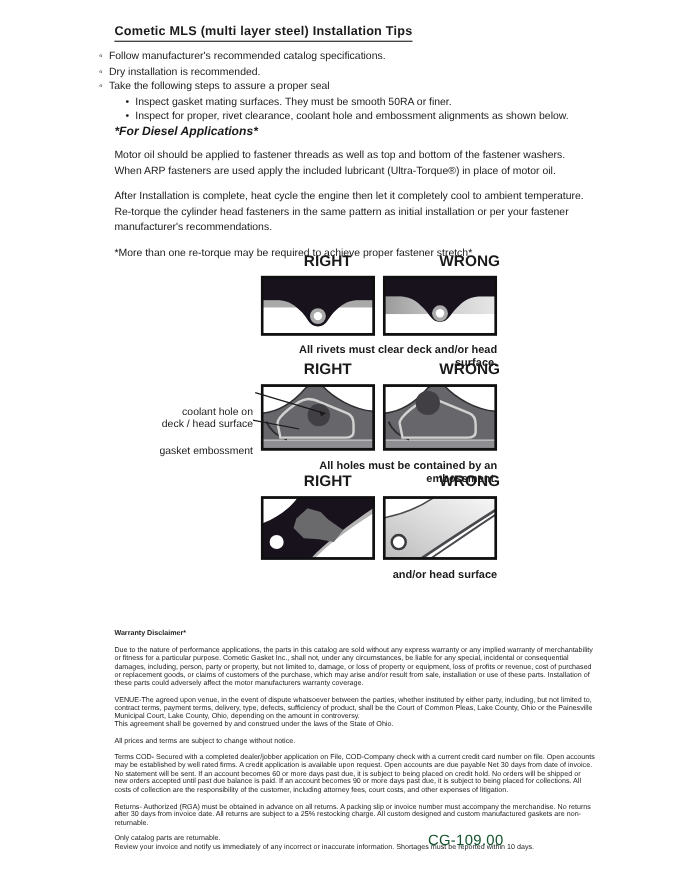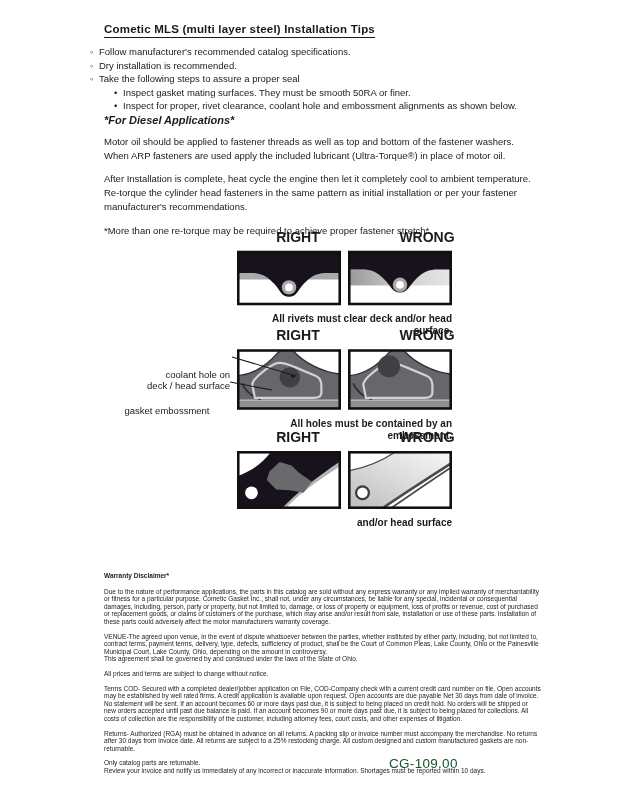--- a/index.html
+++ b/index.html
@@ -24,21 +24,21 @@
   #dg1 { top:229px; }
   #dg2 { top:327px; }
   #dg3 { top:429px; }
   .dg-labels { display:flex; font-weight:bold; font-size:14px; line-height:16px; }
   .dg-labels .lbl { width:122px; text-align:center; flex:none; }
   .dg-labels .lbl + .lbl { margin-left:7px; }
   .dg-panels { display:flex; margin-top:1px; }
   .dg-panels svg + svg { margin-left:7px; }
   .dg-caption { font-weight:bold; font-size:10px; line-height:11.5px; margin-top:3px;text-align:right; }
   .side-labels { position:absolute; top:337px; left:104px; width:126px; text-align:right; font-size:9.5px; line-height:11px;margin-top:32px; }
-  .side-labels .lab2 { margin-top:14px;text-align:center; }
+  .side-labels .lab2 { margin-top:14px; }
   .pointer-overlay { position:absolute; top:330px; left:104px; pointer-events:none; }
   .disclaimer { position:absolute; top:572px; left:104px; width:437px; font-size:6.5px; line-height:7.6px; color:#222; }
   .disclaimer .dhead { font-weight:bold; margin:0 0 8px 0; }
   .disclaimer p { margin:0 0 7px 0; }
   .disclaimer p.tight { margin:0; }
   .footer-code { position:absolute; top:756px; left:389px; font-size:13.5px; letter-spacing:.3px; color:#14532d; }
 </style>
 </head>
 <body>
 

